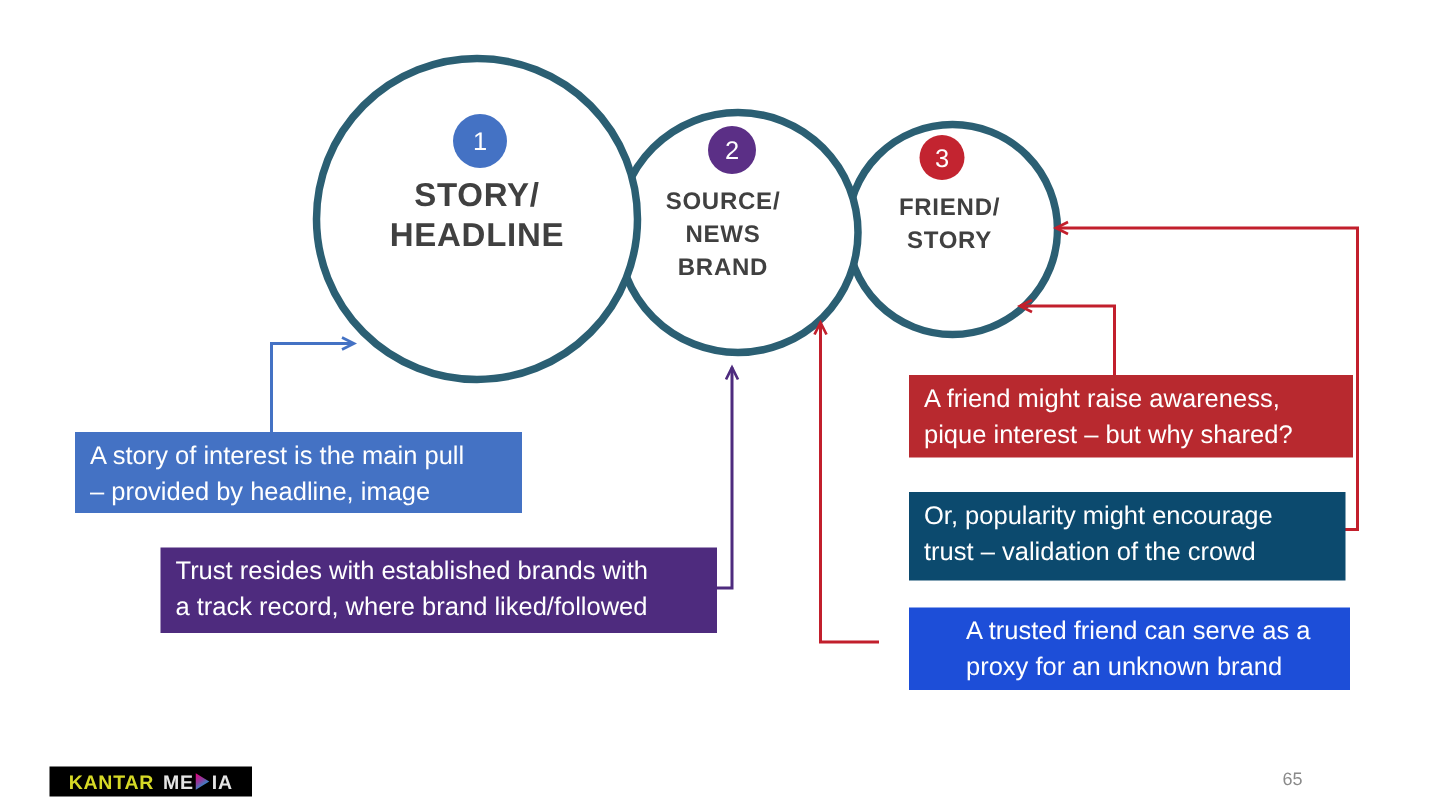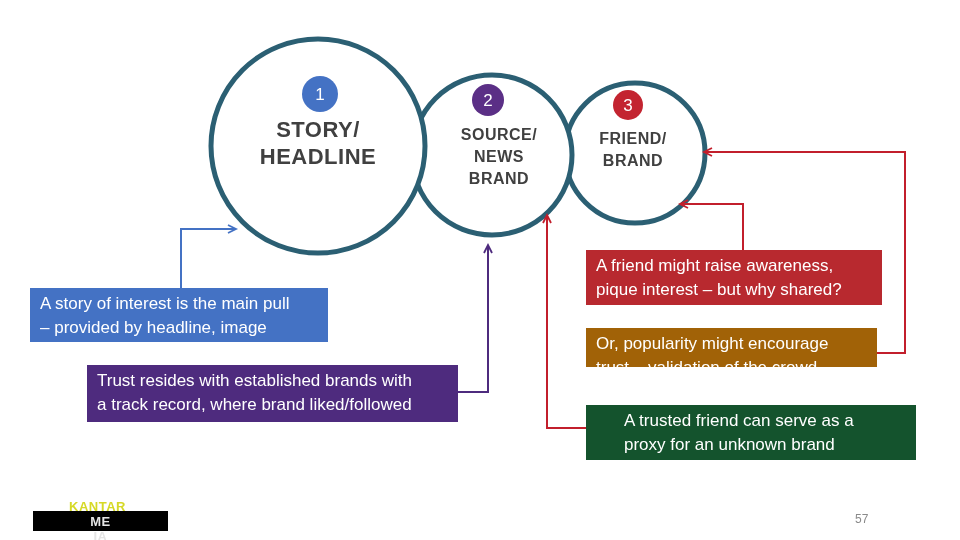--- a/index.html
+++ b/index.html
@@ -17,37 +17,37 @@
   }
   .badge-1 { left: 302px; top: 76px; width: 36px; height: 36px; background: #4472C4; }
   .badge-2 { left: 472px; top: 84px; width: 32px; height: 32px; background: #5B2F86; }
   .badge-3 { left: 613px; top: 90px; width: 30px; height: 30px; background: #C32430; }
 
   .circle-label {
     position: absolute; text-align: center; color: #404040;
     font-weight: 700; white-space: pre-line; letter-spacing: 0.5px;
   }
   .circle-label-1 { left: 208px; top: 116px; width: 220px; font-size: 22px; line-height: 27px; }
-  .circle-label-2 { left: 419px; top: 124px; width: 160px; font-size: 16px; line-height: 22px; }
+  .circle-label-2 { left: 402px; top: 124px; width: 160px; font-size: 16px; line-height: 22px; }
   .circle-label-3 { left: 558px; top: 128px; width: 150px; font-size: 16px; line-height: 22px; }
 
   .callout {
     position: absolute; color: #ffffff; font-size: 17px; line-height: 24px;
-    white-space: pre-line; padding: 4px 10px;
+    white-space: pre-line; padding: 4px 10px; margin-left: 20px;
   }
   .callout-story   { left: 30px;  top: 288px; width: 298px; height: 54px; background: #4472C4; }
   .callout-brand   { left: 87px;  top: 365px; width: 371px; height: 57px; background: #4E2B7E; }
   .callout-friend  { left: 586px; top: 250px; width: 296px; height: 55px; background: #B8292F; }
-  .callout-popular { left: 586px; top: 328px; width: 291px; height: 39px; background: #a16207; }
-  .callout-proxy   { left: 586px; top: 405px; width: 330px; height: 55px; background: #14532d; padding-left: 38px; }
+  .callout-popular { left: 586px; top: 328px; width: 291px; height: 59px; background: #0c4a6e; }
+  .callout-proxy   { left: 586px; top: 405px; width: 294px; height: 55px; background: #1d4ed8; padding-left: 38px; }
 
   .logo {
     position: absolute; left: 33px; top: 511px; width: 135px; height: 20px;
     background: #000000; display: flex; align-items: center; justify-content: center;
-    font-weight: 700; font-size: 13px; letter-spacing: 0.5px; flex-direction: column;
+    font-weight: 700; font-size: 13px; letter-spacing: 0.5px;
   }
   .logo .kantar { color: #D6D926; margin-right: 6px; }
   .logo .media-part { color: #e5e5e5; }
   .logo .play-tri { display: inline-block; margin: 0 1px; }
 
   .page-number {
     position: absolute; left: 855px; top: 512px; width: 30px;
     color: #8A8A8A; font-size: 12px;
   }
 </style>
@@ -94,21 +94,21 @@
   <div class="badge badge-3">
     <span>3</span>
   </div>
 
   <div class="circle-label circle-label-1">STORY/
 HEADLINE</div>
   <div class="circle-label circle-label-2">SOURCE/
 NEWS
 BRAND</div>
   <div class="circle-label circle-label-3">FRIEND/
-BRAND</div>
+STORY</div>
 
   <div class="callout callout-brand">Trust resides with established brands with
 a track record, where brand liked/followed</div>
   <div class="callout callout-story">A story of interest is the main pull
 – provided by headline, image</div>
   <div class="callout callout-friend">A friend might raise awareness,
 pique interest – but why shared?</div>
   <div class="callout callout-popular">Or, popularity might encourage
 trust – validation of the crowd</div>
   <div class="callout callout-proxy">A trusted friend can serve as a
@@ -116,15 +116,15 @@
 
   <div class="logo">
     <span class="kantar">KANTAR</span>
     <span class="media-part">ME</span>
     <svg class="play-tri" width="10" height="12" viewBox="0 0 10 12">
       <polygon points="0.5,0.5 9.5,6 0.5,11.5" fill="url(#tri-grad)"></polygon>
     </svg>
     <span class="media-part">IA</span>
   </div>
 
-  <div class="page-number">57</div>
+  <div class="page-number">65</div>
 
 </div>
 
 </body></html>

